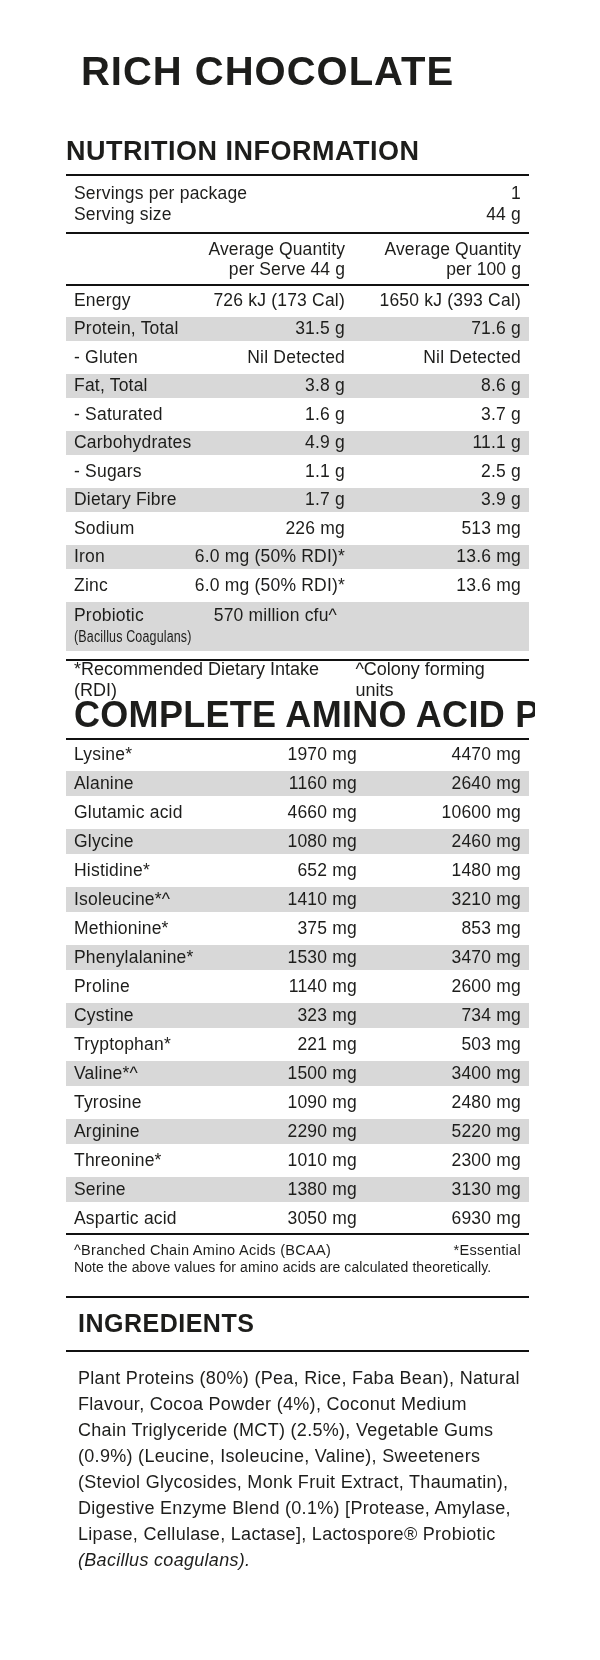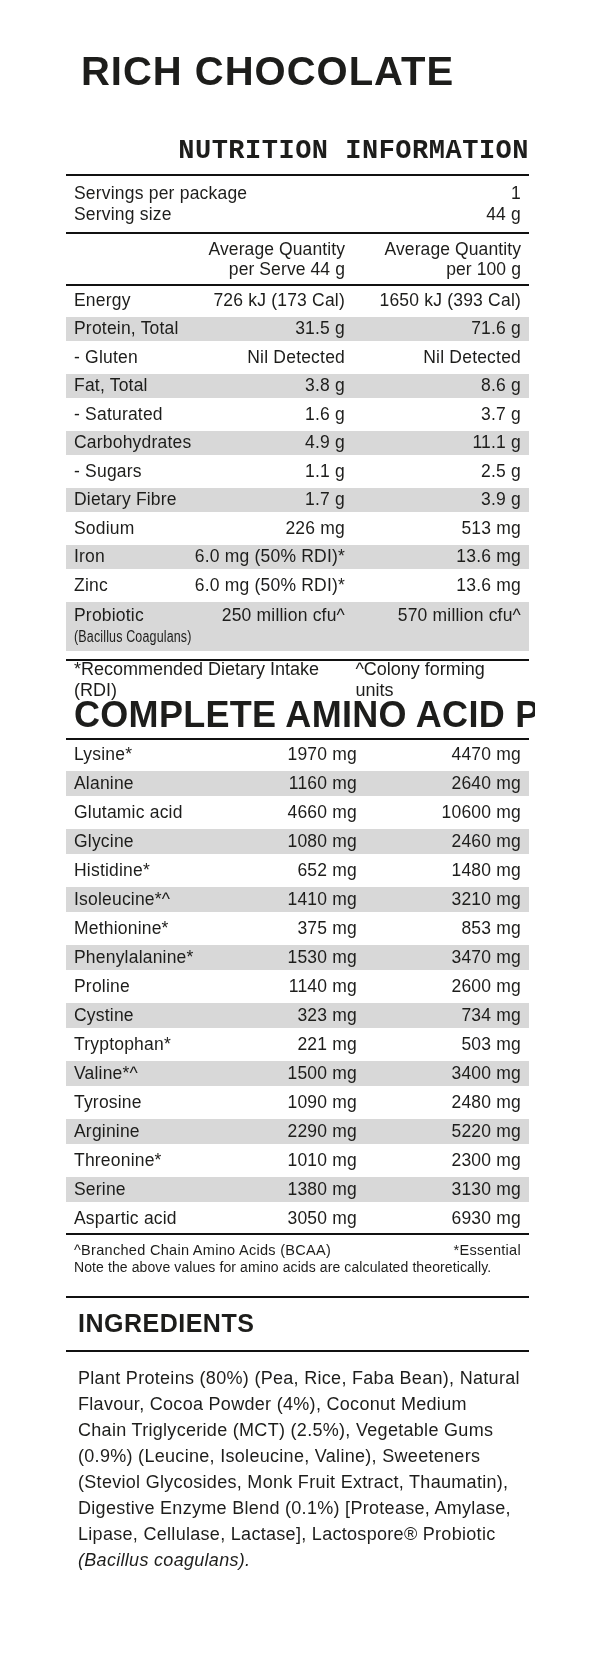--- a/index.html
+++ b/index.html
@@ -7,21 +7,21 @@
     --ink:#1d1d1b;
   }
   html,body{margin:0;padding:0;background:#fff;}
   body{font-family:"Liberation Sans", sans-serif;color:var(--ink);}
   .page{position:relative;width:535px;height:1660px;background:#fff;overflow:hidden;}
 
   .title{padding-top:50px;text-align:center;font-size:40px;line-height:42px;font-weight:bold;letter-spacing:1px;}
 
   .wrap{margin-left:66px;width:463px;}
 
-  .nutri-heading{margin-top:44px;text-align:right;font-size:27px;line-height:30px;font-weight:bold;letter-spacing:0.5px;font-family:Liberation Mono, monospace;}
+  .nutri-heading{margin-top:44px;text-align:left;font-size:27px;line-height:30px;font-weight:bold;letter-spacing:0.5px;}
 
   .rule{border-top:2px solid #111;height:0;}
   .rule.a{margin-top:8px;}
   .rule.d{margin-top:6px;}
   .rule.e{margin-top:7px;}
   .rule.g{margin-top:20px;border-top-width:2.5px;}
   .rule.h{margin-top:13px;border-top-width:2.5px;}
 
   .servings{padding:7px 0;}
   .srow{display:grid;grid-template-columns:1fr auto;align-items:center;height:21px;font-size:17.5px;letter-spacing:0.2px;}
@@ -166,21 +166,20 @@
           <span class="v2">6.0 mg (50% RDI)*</span>
           <span class="v3">13.6 mg</span>
         </div>
       </div>
 
     <div class="trow probiotic">
       <span class="lab">
         <span>Probiotic</span><br>
         <span class="prob-sub">(Bacillus Coagulans)</span>
       </span>
-      <span class="v2">250 million cfu^</span>
       <span class="v3">570 million cfu^</span>
     </div>
 
     <div class="rule d"></div>
 
     <div class="fnrow">
       <span>*Recommended Dietary Intake (RDI)</span>
       <span>^Colony forming units</span>
     </div>
 

